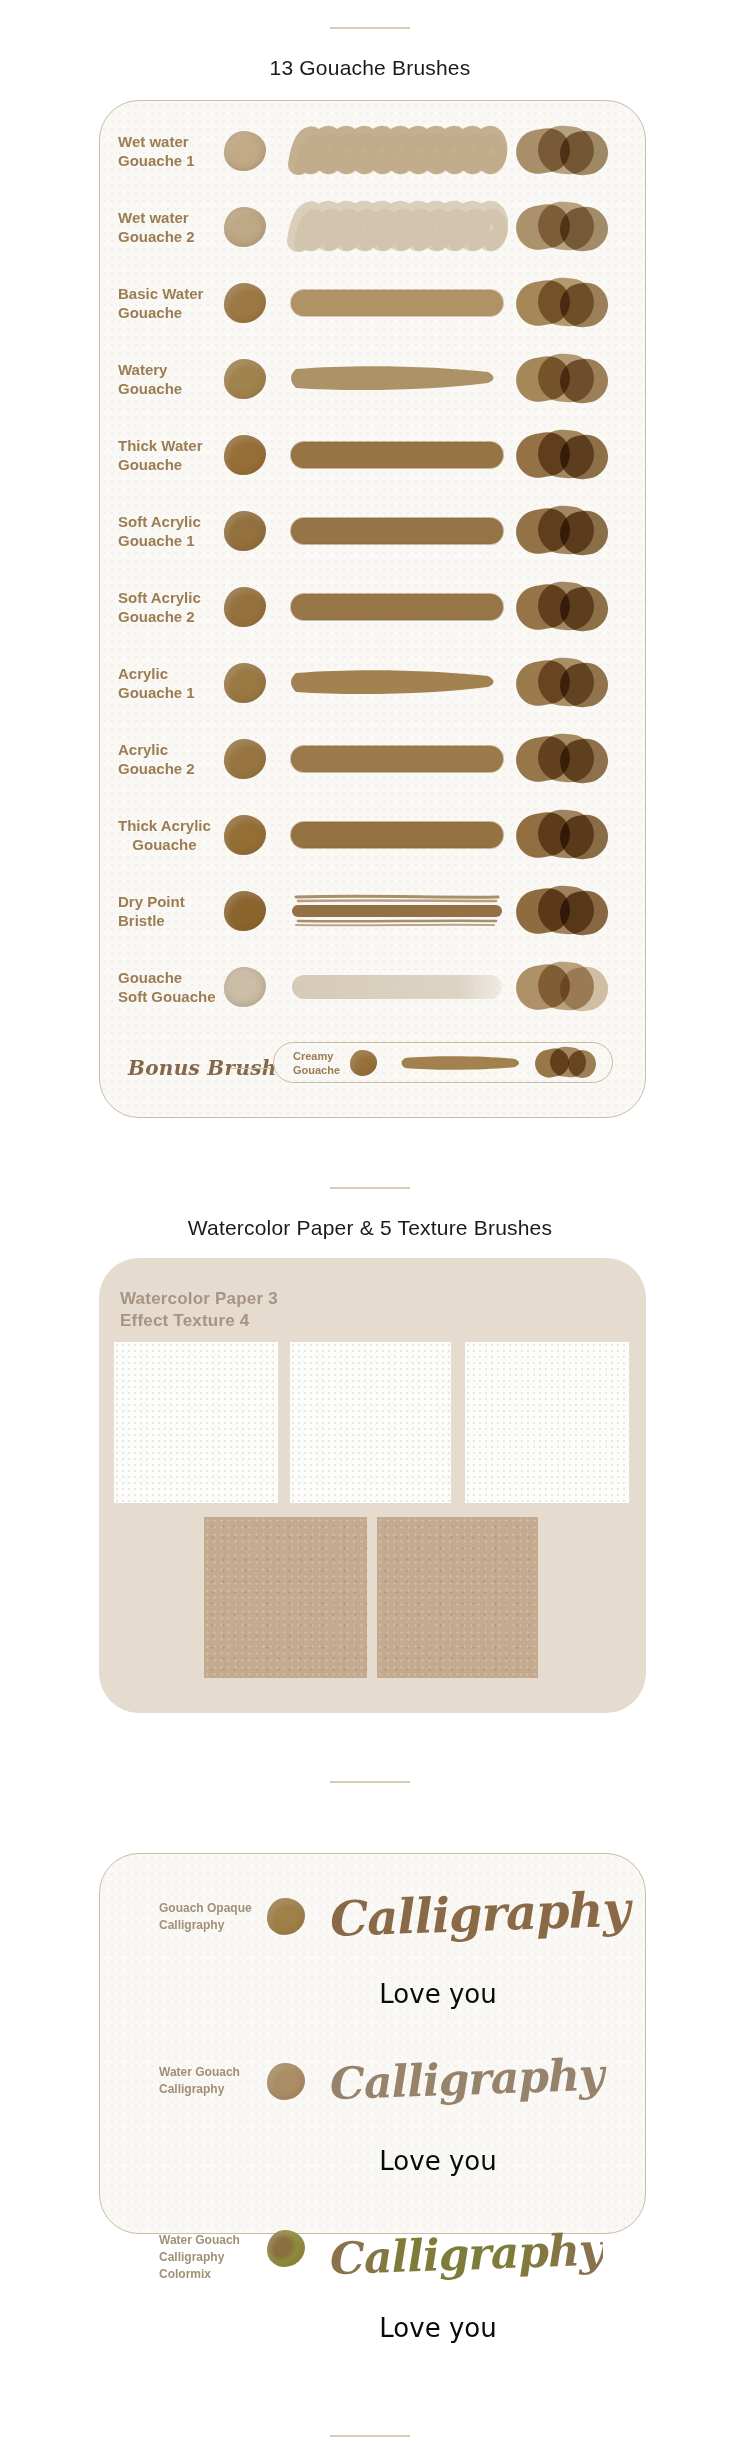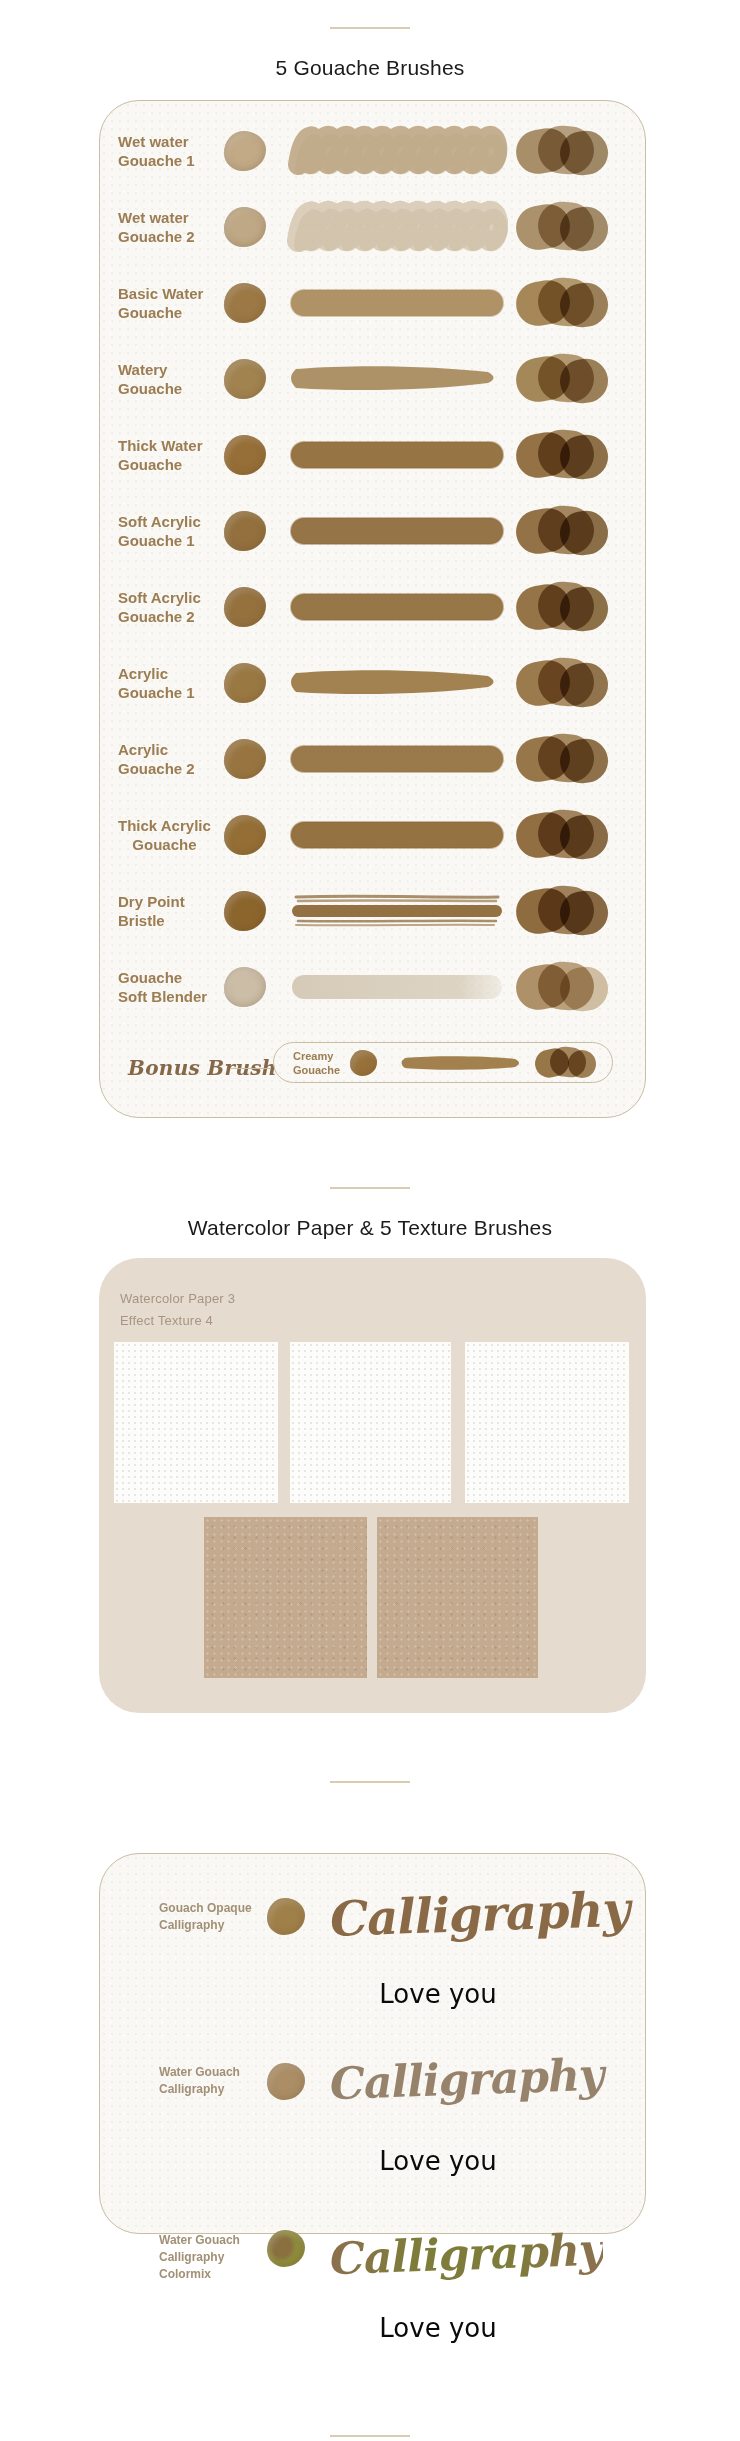--- a/index.html
+++ b/index.html
@@ -33,22 +33,22 @@
                font-size:20px;color:var(--bonus,#85684a);letter-spacing:.3px;}
   .bonus-line{position:absolute;left:131px;top:26px;width:40px;height:1px;background:var(--border,#c9bda3);}
   .bonus-box{position:absolute;left:173px;top:0;width:340px;height:41px;box-sizing:border-box;
              border:1px solid var(--border,#c9bda3);border-radius:26px;}
   .bonus-name{position:absolute;left:19px;top:50%;transform:translateY(-50%);
               font-size:11px;line-height:14px;font-weight:600;color:var(--label,#9c7d53);}
   .bonus-dab{left:76px;top:50%;margin-top:-13px;width:27px;height:26px;}
   .bonus-stroke{position:absolute;left:122px;top:50%;transform:translateY(-50%);width:130px;height:26px;}
   .bonus-scribble{position:absolute;left:258px;top:50%;transform:translateY(-50%);width:66px;height:44px;}
 
-  .c2-heading{position:absolute;left:21px;top:30px;font-size:13px;line-height:22px;
-              font-weight:400;color:var(--heading2,#a79584);letter-spacing:.2px;}
+  .c2-heading{position:absolute;left:21px;top:30px;font-size:17px;line-height:22px;
+              font-weight:700;color:var(--heading2,#a79584);letter-spacing:.2px;}
   .c2-swatch{position:absolute;}
   .paper-swatch{background-color:var(--paperSw,#fcfcfb);
         background-image:radial-gradient(rgba(185,180,165,.30) 1px, rgba(0,0,0,0) 1.3px),
                          radial-gradient(rgba(255,255,255,.9) 1px, rgba(0,0,0,0) 1.2px);
         background-size:6px 6px,9px 9px;background-position:0 0,2px 3px;}
   .texture-swatch{background-color:var(--texSw,#c4ab90);
         background-image:radial-gradient(rgba(255,255,255,.20) 1px, rgba(0,0,0,0) 1.4px),
                          radial-gradient(rgba(110,82,52,.18) 1px, rgba(0,0,0,0) 1.4px);
         background-size:7px 7px,11px 11px;background-position:0 0,3px 4px;}
 
@@ -59,21 +59,21 @@
           font-family:"DejaVu Serif",serif;font-style:italic;font-weight:700;letter-spacing:-1px;white-space:nowrap;}
   .love{position:absolute;left:188px;width:300px;text-align:center;transform:translateY(-50%);
         font-size:26px;color:var(--love,#0a0a0a);font-family:"DejaVu Sans",sans-serif;}
 </style>
 </head>
 <body>
 
 <div class="page" style="--divider: #d9ccb2; --border: #c9bda3; --paper: #f9f8f4; --beige: #e5dbce; --title: #1b1b1b; --label: #9c7d53; --bonus: #85684a; --love: #0a0a0a; --heading2: #a79584; --paperSw: #fcfcfb; --texSw: #c4ab90; --label3: #a29076;">
 
   <div class="divider" style="top:27px"></div>
-  <div class="sec-title" style="top:56px">5 Gouache Brushes</div>
+  <div class="sec-title" style="top:56px">13 Gouache Brushes</div>
 
   <section class="card paper card1">
     <div id="c1rows">
         <div class="b-row" style="top: 12px;">
           <div class="c1-label">
             <div>Wet water</div>
             <div>Gouache 1</div>
           </div>
           <div class="dab c1-dab" style="background: rgb(194, 170, 135);"></div>
           <div class="c1-stroke"><svg width="222" height="64" viewBox="0 0 222 64" xmlns="http://www.w3.org/2000/svg">
@@ -243,21 +243,21 @@
             </svg></div>
           <div class="c1-swatch"><svg width="98" height="64" viewBox="0 0 98 64" xmlns="http://www.w3.org/2000/svg">
     <rect x="4" y="10" width="54" height="44" rx="22" transform="rotate(-10 31 32)" fill="#856030" fill-opacity=".92"></rect>
     <rect x="26" y="7" width="56" height="48" rx="24" transform="rotate(5 54 31)" fill="#856030" fill-opacity=".78" style="mix-blend-mode:multiply"></rect>
     <rect x="48" y="12" width="48" height="44" rx="22" transform="rotate(-7 72 34)" fill="#734f23" fill-opacity=".85" style="mix-blend-mode:multiply"></rect>
   </svg></div>
         </div>
         <div class="b-row" style="top: 848px;">
           <div class="c1-label">
             <div>Gouache</div>
-            <div>Soft Blender</div>
+            <div>Soft Gouache</div>
           </div>
           <div class="dab c1-dab" style="background: rgb(203, 189, 166);"></div>
           <div class="c1-stroke"><svg width="222" height="64" viewBox="0 0 222 64" xmlns="http://www.w3.org/2000/svg">
               <defs>
                 <linearGradient id="sg11" x1="0" y1="0" x2="1" y2="0">
                <stop offset="0" stop-color="#d4c8b4" stop-opacity=".95"></stop>
                <stop offset=".8" stop-color="#d4c8b4" stop-opacity=".75"></stop>
                <stop offset="1" stop-color="#d4c8b4" stop-opacity=".25"></stop>
              </linearGradient>
               </defs>

